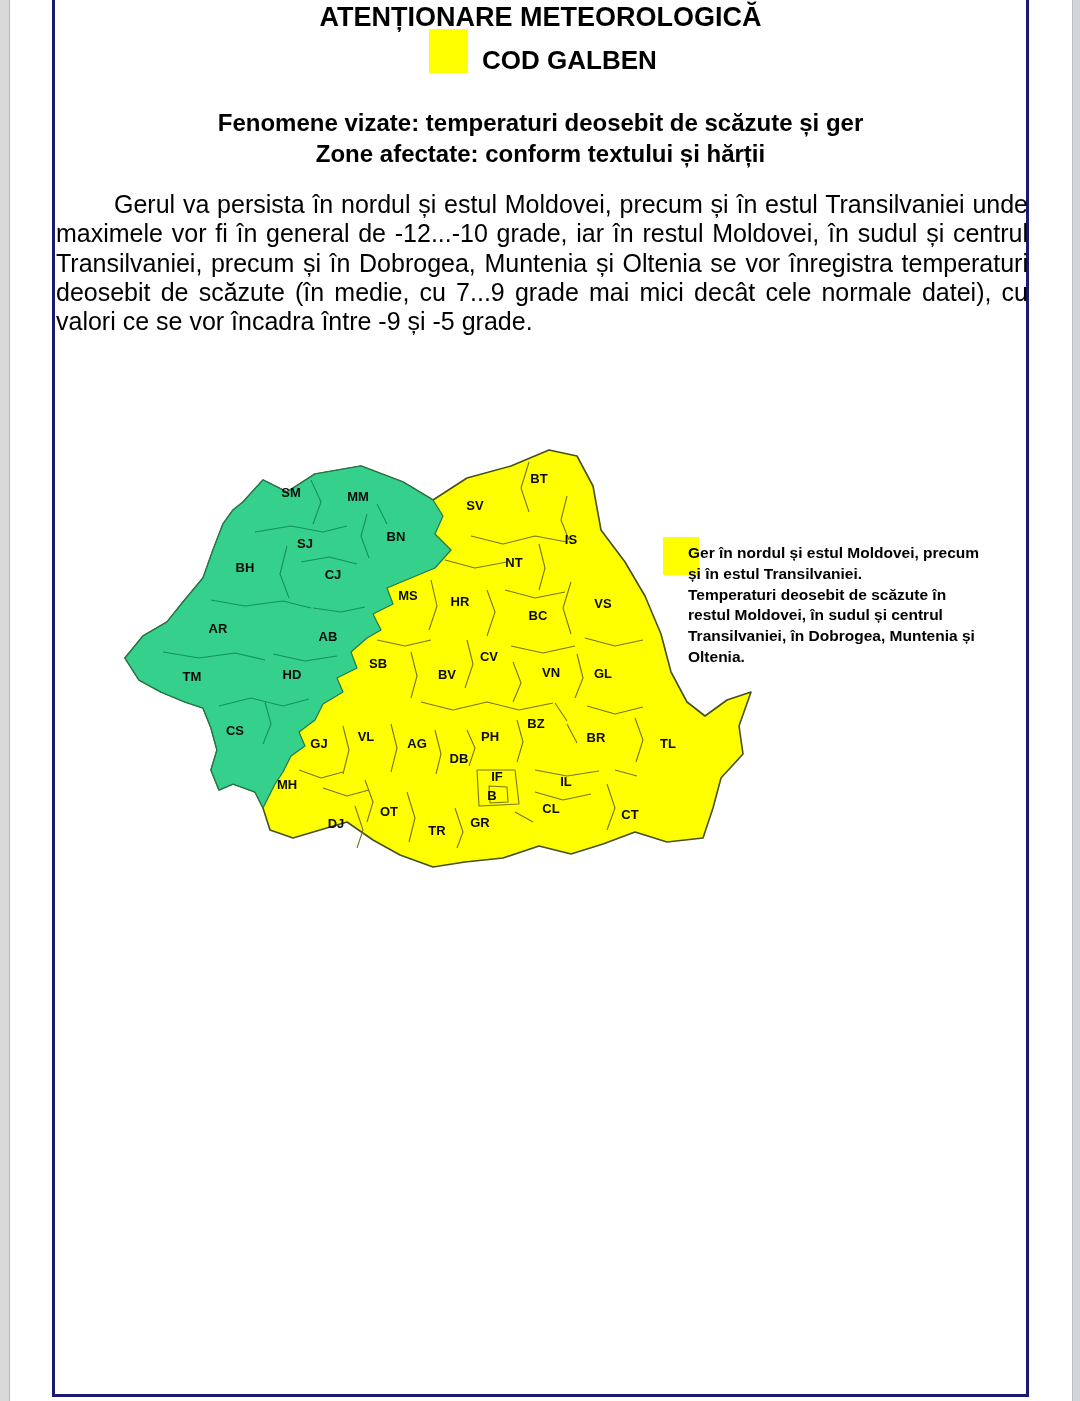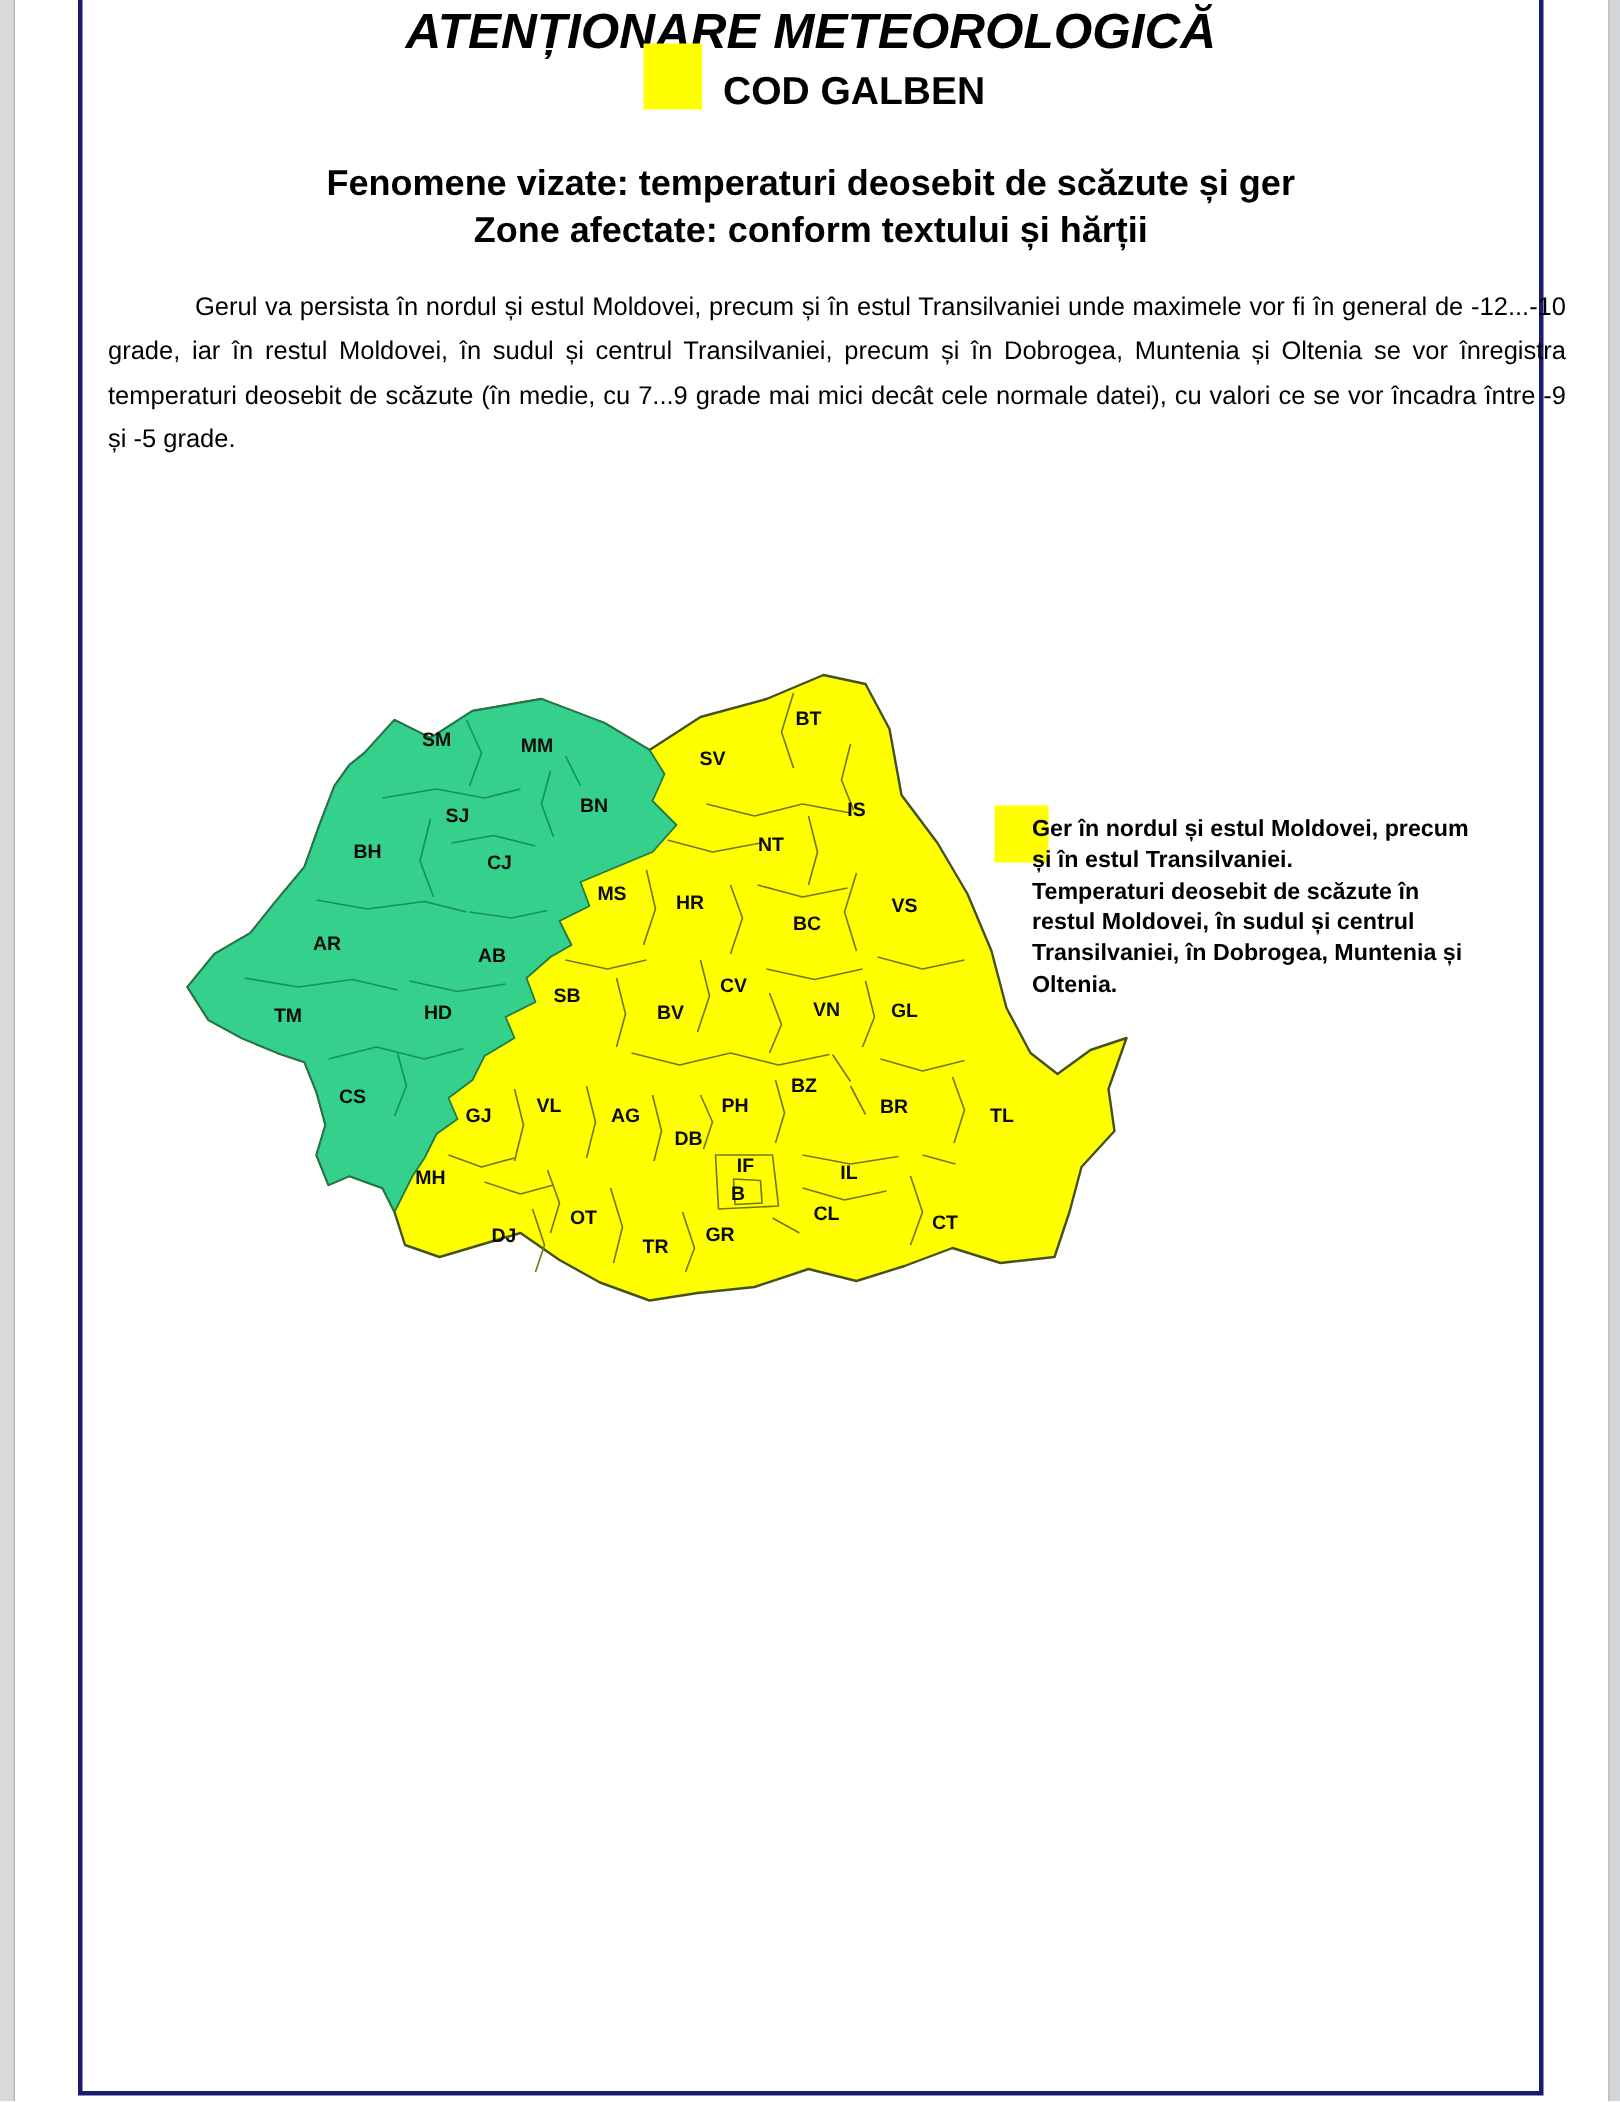--- a/index.html
+++ b/index.html
@@ -10,30 +10,30 @@
   .edge-strip{position:absolute;top:0;height:1401px;}
   .edge-strip.left{left:0;width:9px;background:#d9d9d9;border-right:1px solid #b5b5b5;}
   .edge-strip.right{right:0;width:7px;background:#d3d6d9;border-left:1px solid #bcbfc2;}
   .frame{
     position:absolute;left:52px;top:-3px;width:977px;height:1400px;
     border-left:3px solid var(--navy);border-right:3px solid var(--navy);border-bottom:3px solid var(--navy);
     border-top:3px solid var(--navy);
     box-sizing:border-box;
   }
   .center-line{position:absolute;left:55px;width:971px;text-align:center;white-space:nowrap;}
-  .doc-title{top:2px;font-size:33px;font-weight:700;letter-spacing:0px;font-style:italic;}
+  .doc-title{top:2px;font-size:27px;font-weight:700;letter-spacing:0px;}
   .bold-line{font-size:24px;font-weight:700;}
   .validity{top:78px;}
   .phenomena{top:109px;}
   .zones{top:140px;}
   .code-swatch{position:absolute;left:429px;top:29px;width:39px;height:44px;background:var(--yellow);}
   .code-label{position:absolute;left:482px;top:45px;font-size:26px;font-weight:700;white-space:nowrap;text-align:center;}
   .body-par{
-    position:absolute;left:72px;top:190px;width:972px;
-    font-size:17px;line-height:29.3px;text-align:justify;text-indent:58px;
+    position:absolute;left:56px;top:190px;width:972px;
+    font-size:25px;line-height:29.3px;text-align:justify;text-indent:58px;
   }
   .map-title{position:absolute;left:233px;top:391px;font-size:21.5px;font-weight:700;white-space:nowrap;}
   .map-box{position:absolute;left:115px;top:440px;width:640px;height:440px;}
   .map-box svg{width:100%;height:100%;display:block;}
   .outline{fill:var(--yellow);stroke:#44511d;stroke-width:1.6;stroke-linejoin:round;}
   .green-zone{fill:var(--green);stroke:#1e7a4b;stroke-width:1.2;stroke-linejoin:round;}
   .by{fill:none;stroke:#74751c;stroke-width:1.1;stroke-linejoin:round;}
   .bg{fill:none;stroke:#12925f;stroke-width:1.1;stroke-linejoin:round;}
   .county-label{font-family:"Liberation Sans","DejaVu Sans",sans-serif;font-size:13px;font-weight:700;fill:#0b0b0b;text-anchor:middle;}
   .legend-swatch{position:absolute;left:663px;top:537px;width:36px;height:38px;background:var(--yellow);}

